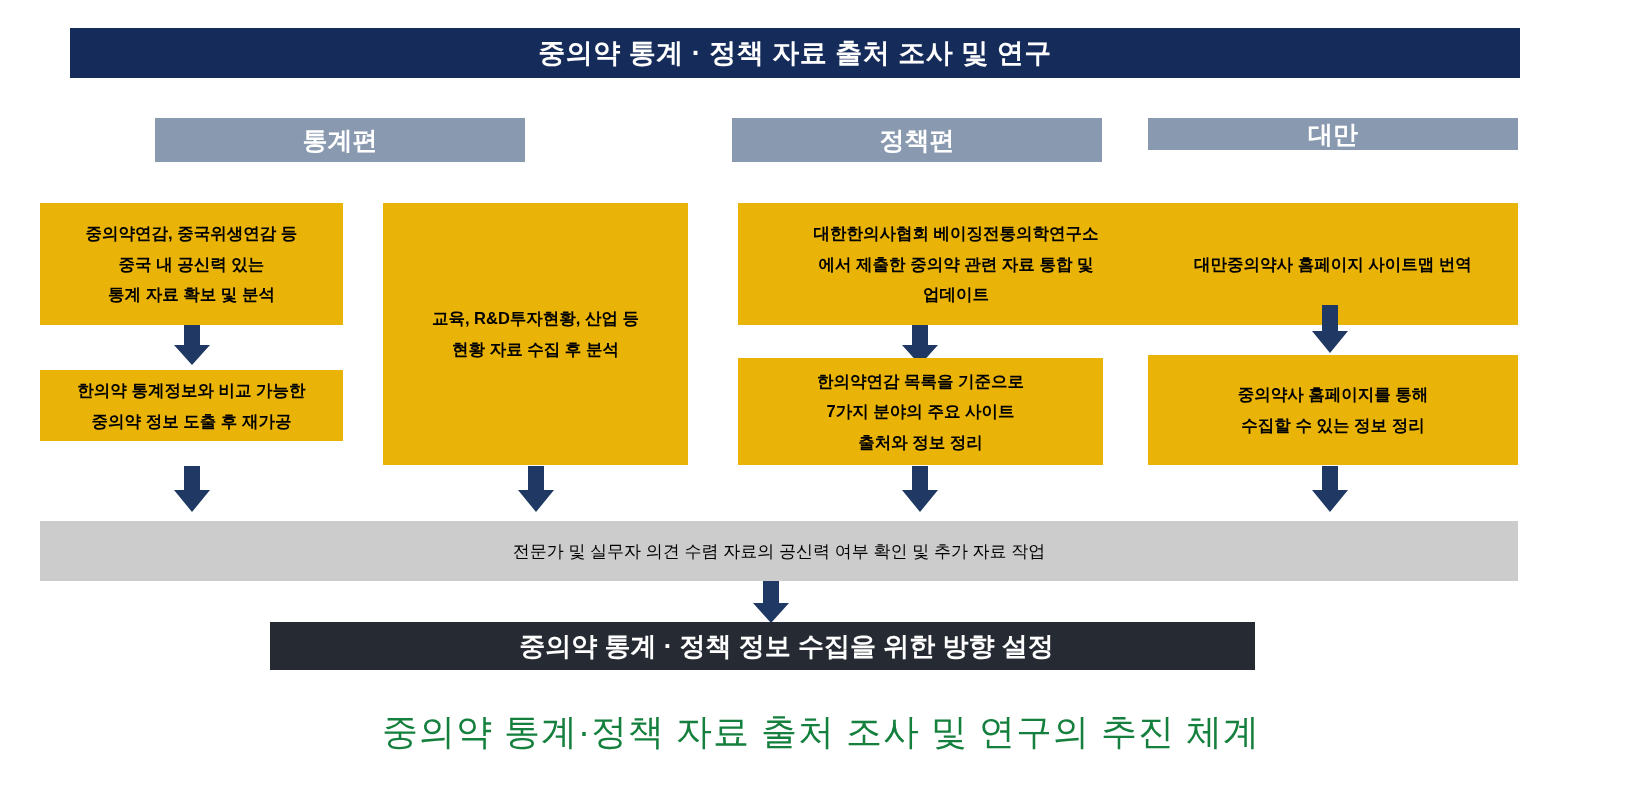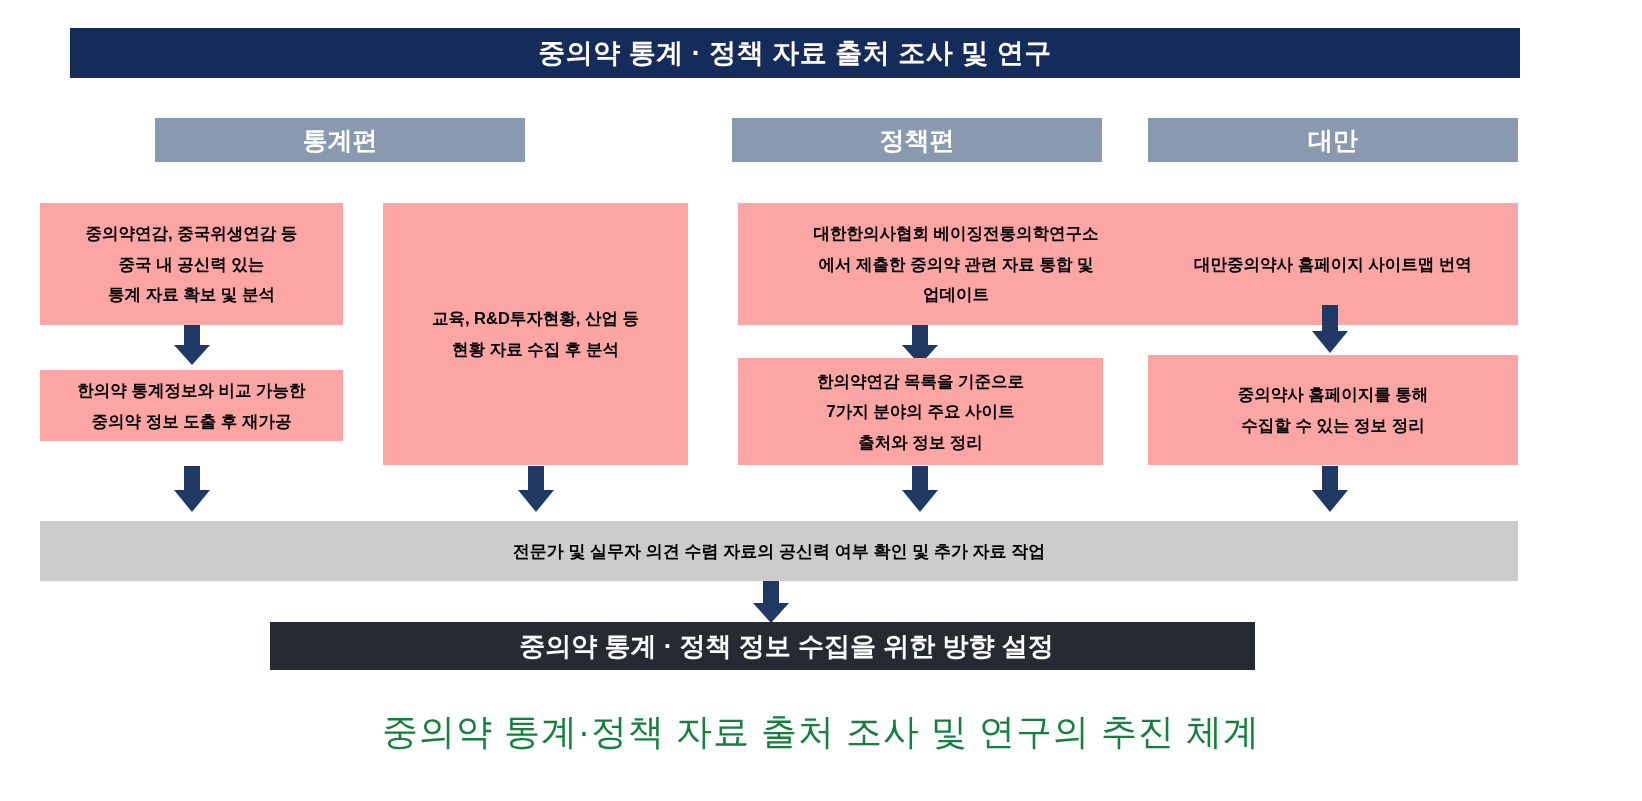--- a/index.html
+++ b/index.html
@@ -42,40 +42,40 @@
   
   .col-header {
     background: #8899b0;
     color: #ffffff;
     font-weight: bold;
     font-size: 25px;
   }
 
   
   .box {
-    background: #fca5a5;
+    background: #eab308;
     color: #000000;
     font-weight: bold;
     font-size: 16.5px;
     line-height: 1.85;
     padding: 6px 10px;
   }
   .box .lines {
     width: 100%;
   }
   .box .lines > span {
     display: block;
     white-space: nowrap;
   }
 
   
   .merge-bar {
     background: #cccccc;
     color: #000000;
-    font-weight: bold;
+    font-weight: normal;
     font-size: 17px;
   }
 
   
   .result-banner {
     background: #262b33;
     color: #ffffff;
     font-weight: bold;
     font-size: 26px;
     padding-left: 48px;
@@ -110,21 +110,21 @@
   </div>
 
   <div class="node col-header" style="left:155px; top:118px; width:370px; height:44px;">
     <span>통계편</span>
   </div>
 
   <div class="node col-header" style="left:732px; top:118px; width:370px; height:44px;">
     <span>정책편</span>
   </div>
 
-  <div class="node col-header" style="left:1148px; top:118px; width:370px; height:44px;">
+  <div class="node col-header" style="left:1148px; top:118px; width:370px; height:32px;">
     <span>대만</span>
   </div>
 
   <div class="node box" style="left:40px; top:203px; width:303px; height:122px;">
     <div class="lines">
       <span>중의약연감, 중국위생연감 등</span>
       <span>중국 내 공신력 있는</span>
       <span>통계 자료 확보 및 분석</span>
     </div>
   </div>

